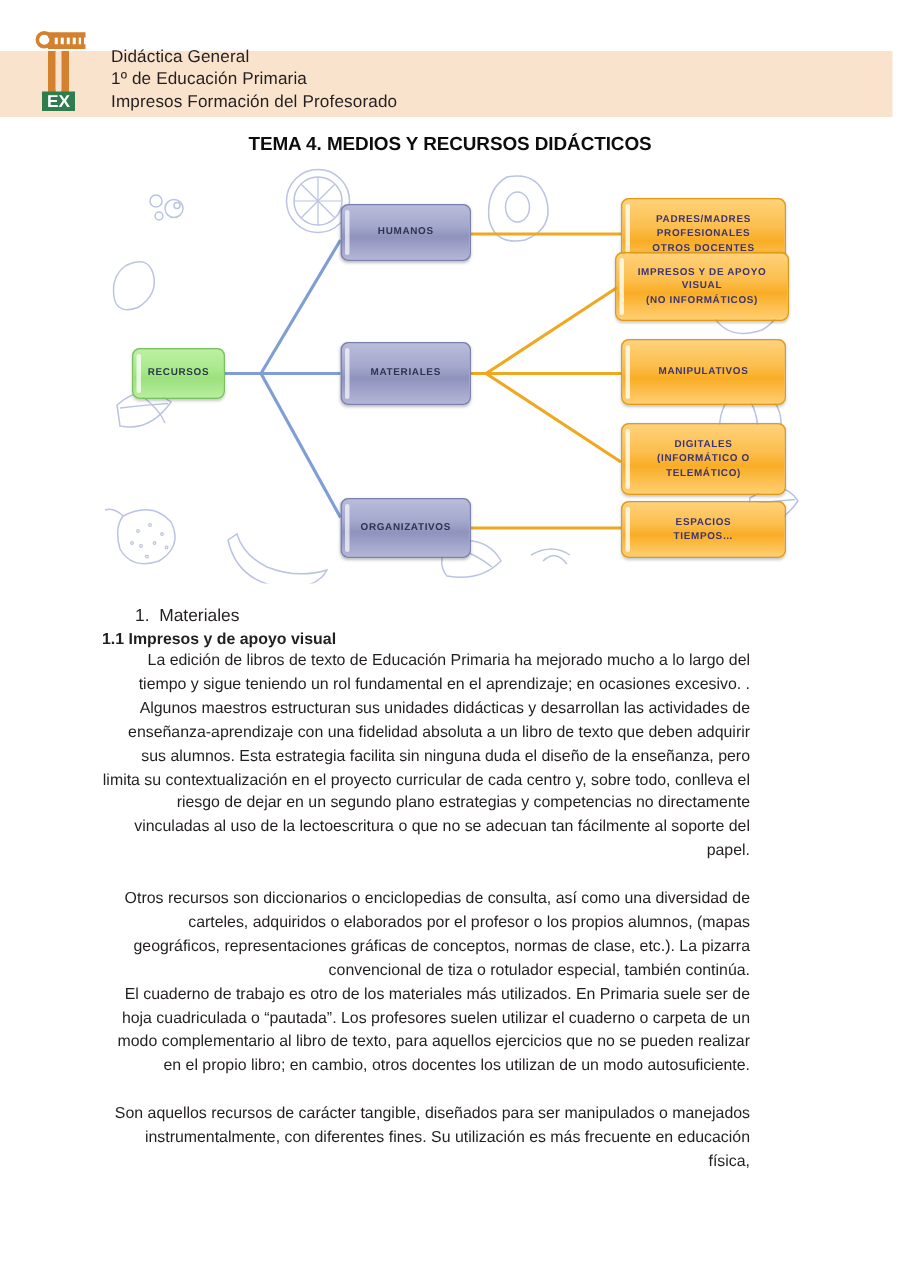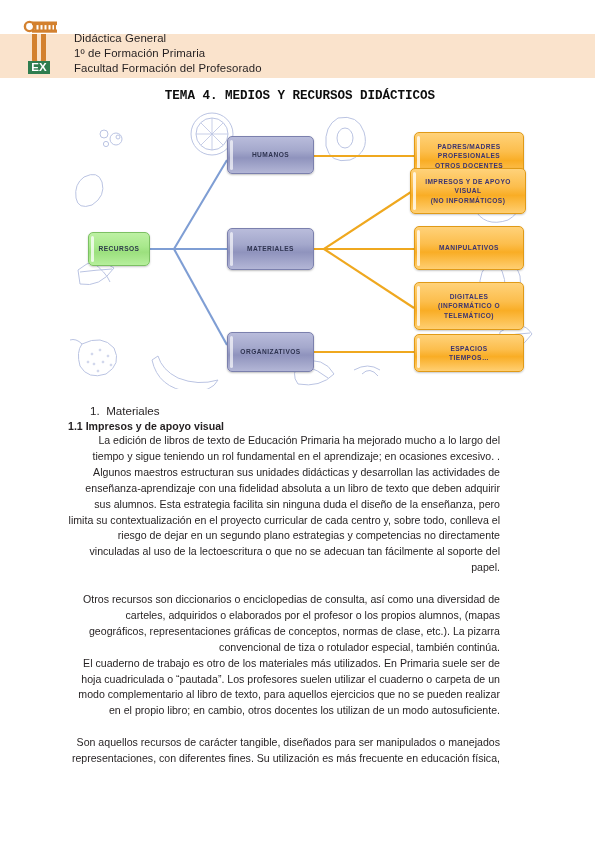--- a/index.html
+++ b/index.html
@@ -50,21 +50,20 @@
   #doc-title {
     position: absolute;
     left: 0;
     top: 89px;
     width: 600px;
     text-align: center;
     font-size: 12.6px;
     font-weight: bold;
     letter-spacing: -0.05px;
     color: #0d0d0d;
-    font-family: Liberation Mono, monospace;
   }
 
   
   #diagram {
     position: absolute;
     left: 62px;
     top: 112px;
     width: 478px;
     height: 277px;
   }
@@ -194,22 +193,22 @@
   <path d="M14 16 L14 42 Q14 49 21 49 Q28 49 28 42 L28 16 L23 16 L23 41 Q23 44.5 21 44.5 Q19 44.5 19 41 L19 16 Z" fill="#d3812f"></path>
 
   <rect x="11" y="49" width="20" height="3" fill="#d3812f"></rect>
 
   <rect x="10" y="43" width="22" height="13" fill="#2f7d4f"></rect>
   <text x="21" y="53.3" font-family="&quot;Liberation Sans&quot;, sans-serif" font-size="11.5" font-weight="bold" fill="#ffffff" text-anchor="middle">EX</text>
 </svg>
 
 <div id="header-text">
   <div class="hline">Didáctica General</div>
-  <div class="hline">1º de Formación Primaria</div>
-  <div class="hline">Facultad Formación del Profesorado</div>
+  <div class="hline">1º de Educación Primaria</div>
+  <div class="hline">Impresos Formación del Profesorado</div>
 </div>
 
 <div id="doc-title">TEMA 4. MEDIOS Y RECURSOS DIDÁCTICOS</div>
 
 <div id="diagram">
 
   <svg id="diagram-bg" viewBox="0 0 478 277">
     <g fill="none" stroke="#aeb9dd" stroke-width="1" opacity="0.85">
 
       <circle cx="42" cy="22" r="4"></circle>
@@ -333,14 +332,14 @@
 <div id="content">
   <div class="h-num">
     <span>1.</span>&nbsp;&nbsp;<span>Materiales</span>
   </div>
   <div class="h-sub">1.1 Impresos y de apoyo visual</div>
   <p class="para">La edición de libros de texto de Educación Primaria ha mejorado mucho a lo largo del tiempo y sigue teniendo un rol fundamental en el aprendizaje; en ocasiones excesivo. . Algunos maestros estructuran sus unidades didácticas y desarrollan las actividades de enseñanza-aprendizaje con una fidelidad absoluta a un libro de texto que deben adquirir sus alumnos. Esta estrategia facilita sin ninguna duda el diseño de la enseñanza, pero limita su contextualización en el proyecto curricular de cada centro y, sobre todo, conlleva el riesgo de dejar en un segundo plano estrategias y competencias no directamente vinculadas al uso de la lectoescritura o que no se adecuan tan fácilmente al soporte del papel.</p>
   <div class="gap"></div>
   <p class="para">Otros recursos son diccionarios o enciclopedias de consulta, así como una diversidad de carteles, adquiridos o elaborados por el profesor o los propios alumnos, (mapas geográficos, representaciones gráficas de conceptos, normas de clase, etc.). La pizarra convencional de tiza o rotulador especial, también continúa.</p>
   <p class="para">El cuaderno de trabajo es otro de los materiales más utilizados. En Primaria suele ser de hoja cuadriculada o “pautada”. Los profesores suelen utilizar el cuaderno o carpeta de un modo complementario al libro de texto, para aquellos ejercicios que no se pueden realizar en el propio libro; en cambio, otros docentes los utilizan de un modo autosuficiente.</p>
   <div class="gap"></div>
-  <p class="para">Son aquellos recursos de carácter tangible, diseñados para ser manipulados o manejados representaciones, con diferentes fines. Su utilización es más frecuente en educación física,</p>
+  <p class="para">Son aquellos recursos de carácter tangible, diseñados para ser manipulados o manejados instrumentalmente, con diferentes fines. Su utilización es más frecuente en educación física,</p>
 </div>
 
 </body></html>

